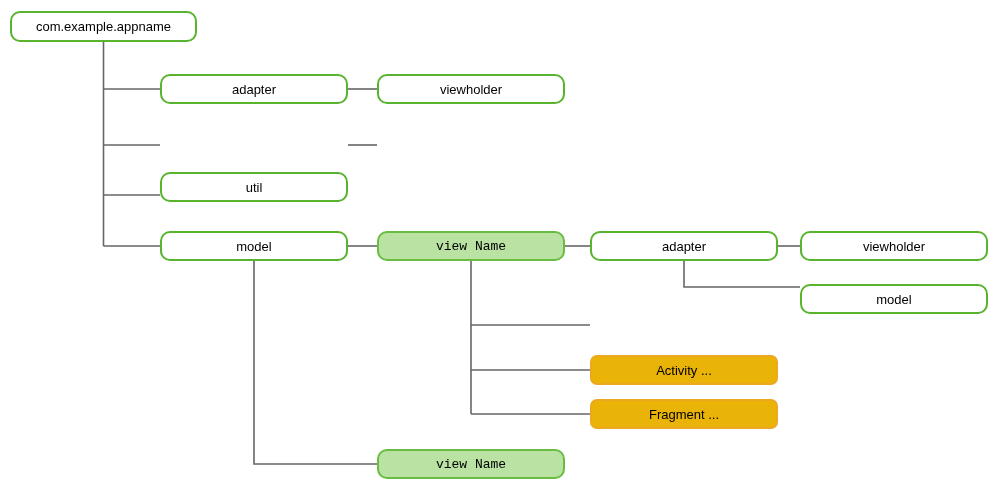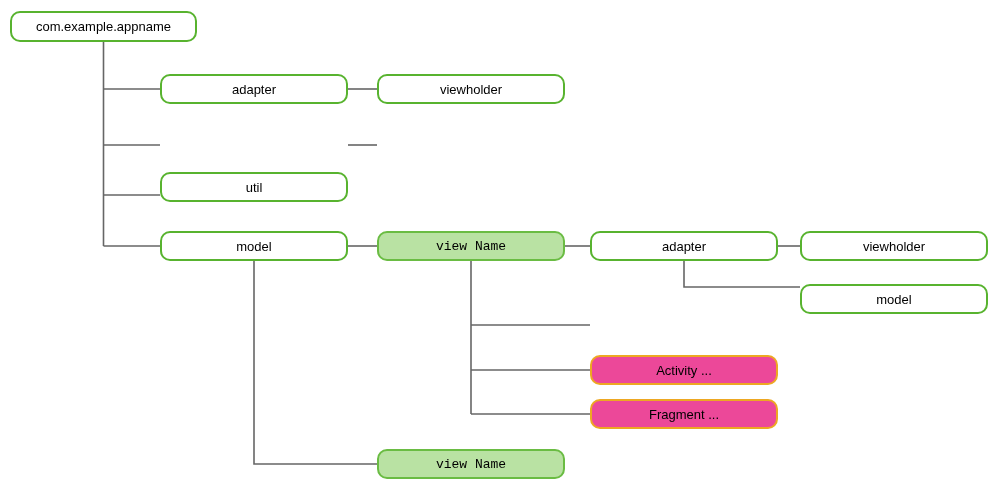--- a/index.html
+++ b/index.html
@@ -36,22 +36,23 @@
     color: #000000;
     white-space: nowrap;
     cursor: default;
   }
   .node.green {
     background: #b9e2a3;
     border-color: #6abc43;
     font-family: Liberation Mono, monospace;
   }
   .node.yellow {
-    background: #ec4899;
+    background: #eab308;
     border-color: #eda822;
+    border-radius: 7px;
   }
   .edge {
     fill: none;
     stroke: #666666;
     stroke-width: 1.6;
   }
 </style>
 </head>
 <body>
 

